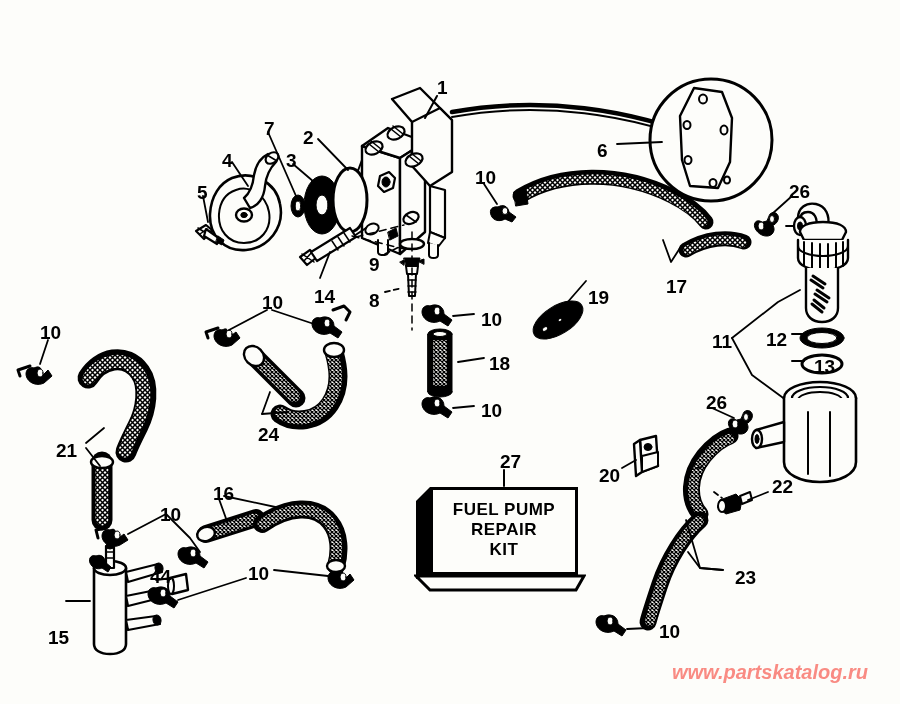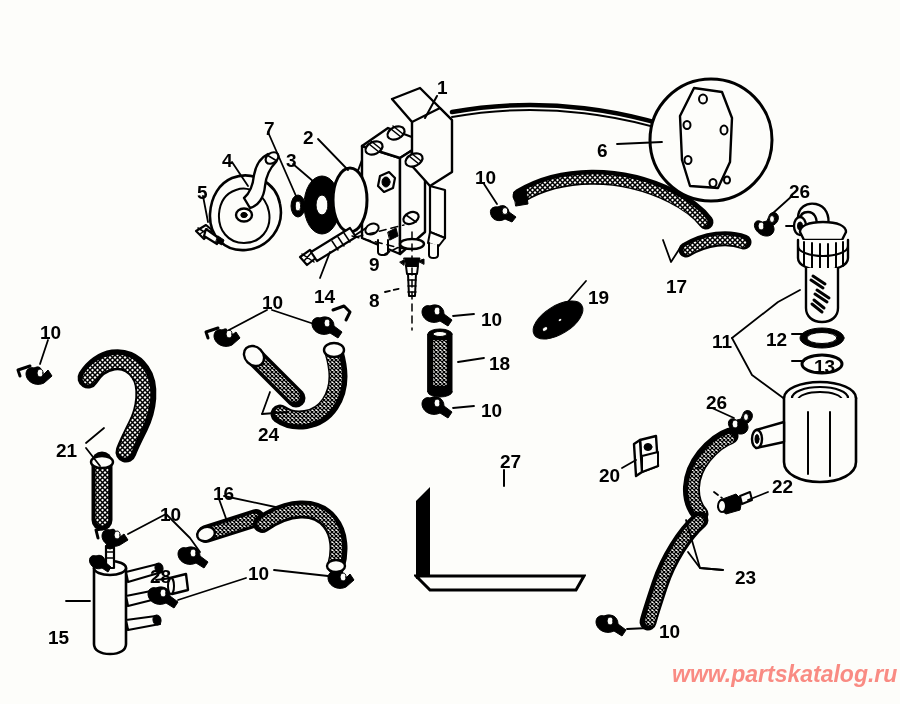--- a/index.html
+++ b/index.html
@@ -42,21 +42,21 @@
     color:#000;
     letter-spacing:0.5px;
   }
 
   .watermark{
     position:absolute;
     left:672px;top:661px;
     font-family:"Liberation Sans", sans-serif;
     font-style:italic;
     font-weight:bold;
-    font-size:23px;
+    font-size:20px;
     color:#f98b83;
     white-space:nowrap;
     letter-spacing:0px;
   }
 </style>
 </head>
 <body>
 
 <div id="stage">
 
@@ -465,20 +465,27 @@
       <g>
         <path d="M96,556 C92,554 88,558 90,563 C92,568 98,570 102,568
                  L108,572 L111,567 L105,562 C105,556 100,554 96,556 Z" fill="#000"></path>
       </g>
 
       <path d="M504,470 L504,486" stroke-width="2"></path>
 
     </g>
   </svg>
 
+  <div class="kitbox">
+    <div class="kittext">
+      <div>FUEL PUMP</div>
+      <div>REPAIR</div>
+      <div>KIT</div>
+    </div>
+  </div>
   <svg style="position:absolute;left:414px;top:487px;" width="24" height="100">
     <path d="M16,0 L2,14 L2,92 L16,88 Z" fill="#000"></path>
   </svg>
   <svg style="position:absolute;left:414px;top:570px;" width="172" height="28">
     <path d="M2,6 L16,20 L162,20 L170,6 L16,6 Z" fill="#fdfdfa" stroke="#000" stroke-width="3"></path>
   </svg>
 
   <div id="callouts">
       <div class="num" style="left: 437px; top: 78px;">1</div>
       <div class="num" style="left: 303px; top: 128px;">2</div>
@@ -504,21 +511,21 @@
       <div class="num" style="left: 48px; top: 628px;">15</div>
       <div class="num" style="left: 213px; top: 484px;">16</div>
       <div class="num" style="left: 666px; top: 277px;">17</div>
       <div class="num" style="left: 489px; top: 354px;">18</div>
       <div class="num" style="left: 588px; top: 266px; margin-top: 22px;">19</div>
       <div class="num" style="left: 599px; top: 466px;">20</div>
       <div class="num" style="left: 56px; top: 441px;">21</div>
       <div class="num" style="left: 772px; top: 477px;">22</div>
       <div class="num" style="left: 735px; top: 568px;">23</div>
       <div class="num" style="left: 258px; top: 425px;">24</div>
-      <div class="num" style="left: 150px; top: 567px;">28</div>
+      <div class="num" style="left: 150px; top: 567px;">44</div>
       <div class="num" style="left: 789px; top: 182px;">26</div>
       <div class="num" style="left: 706px; top: 393px;">26</div>
       <div class="num" style="left: 500px; top: 452px;">27</div>
     </div>
 
   <div class="watermark">www.partskatalog.ru</div>
 
 </div>
 
 </body></html>

